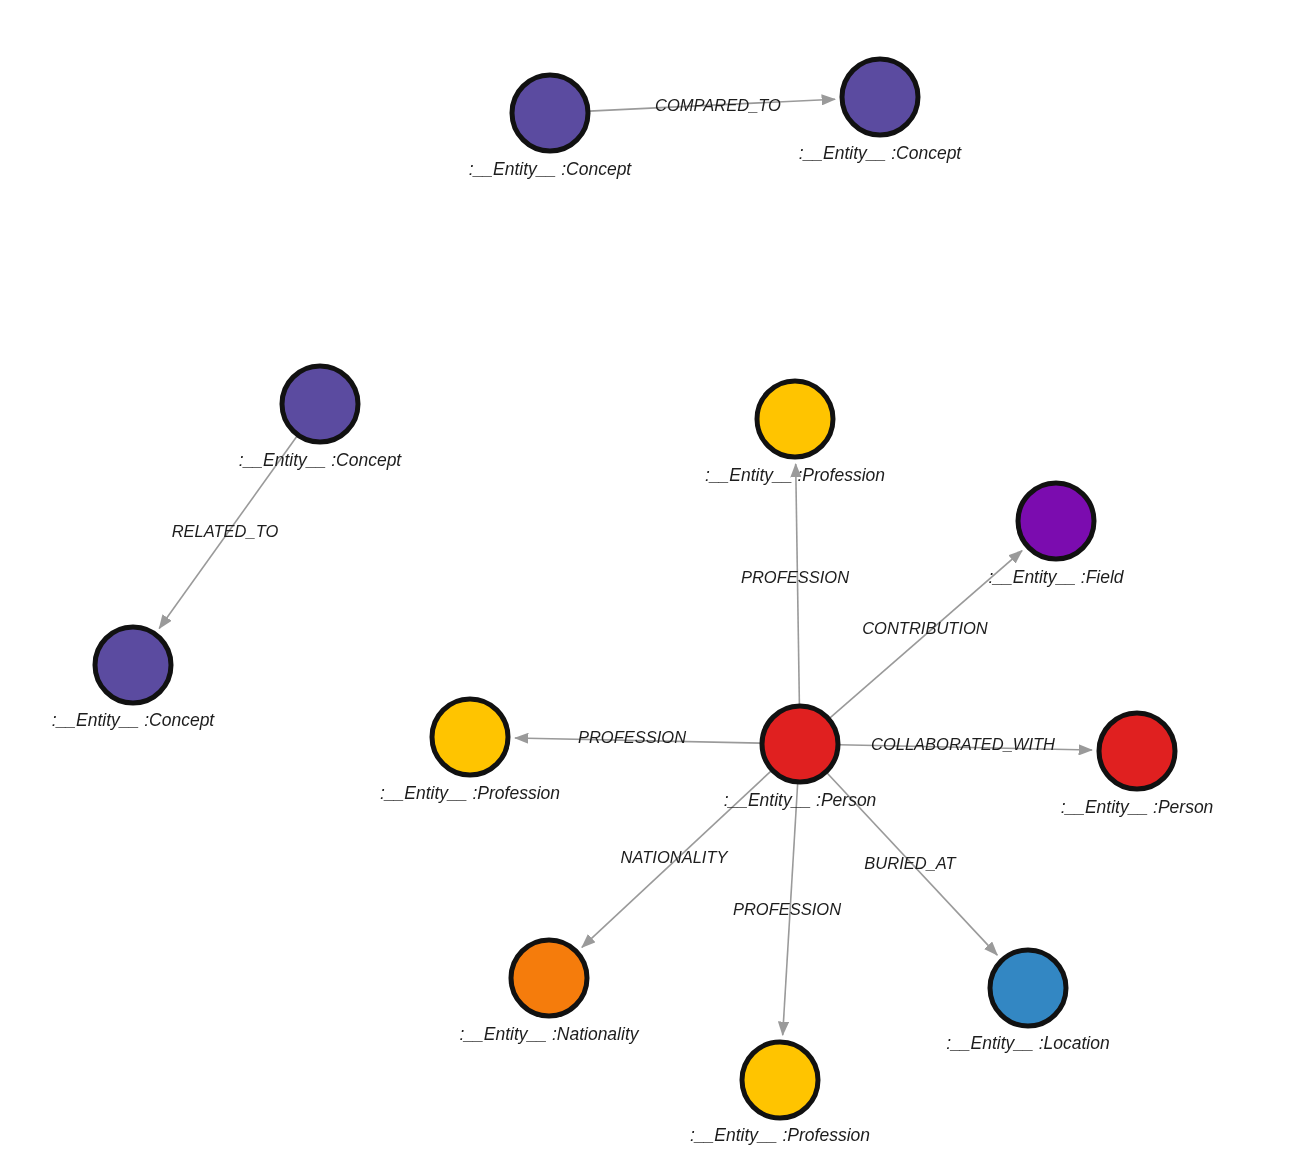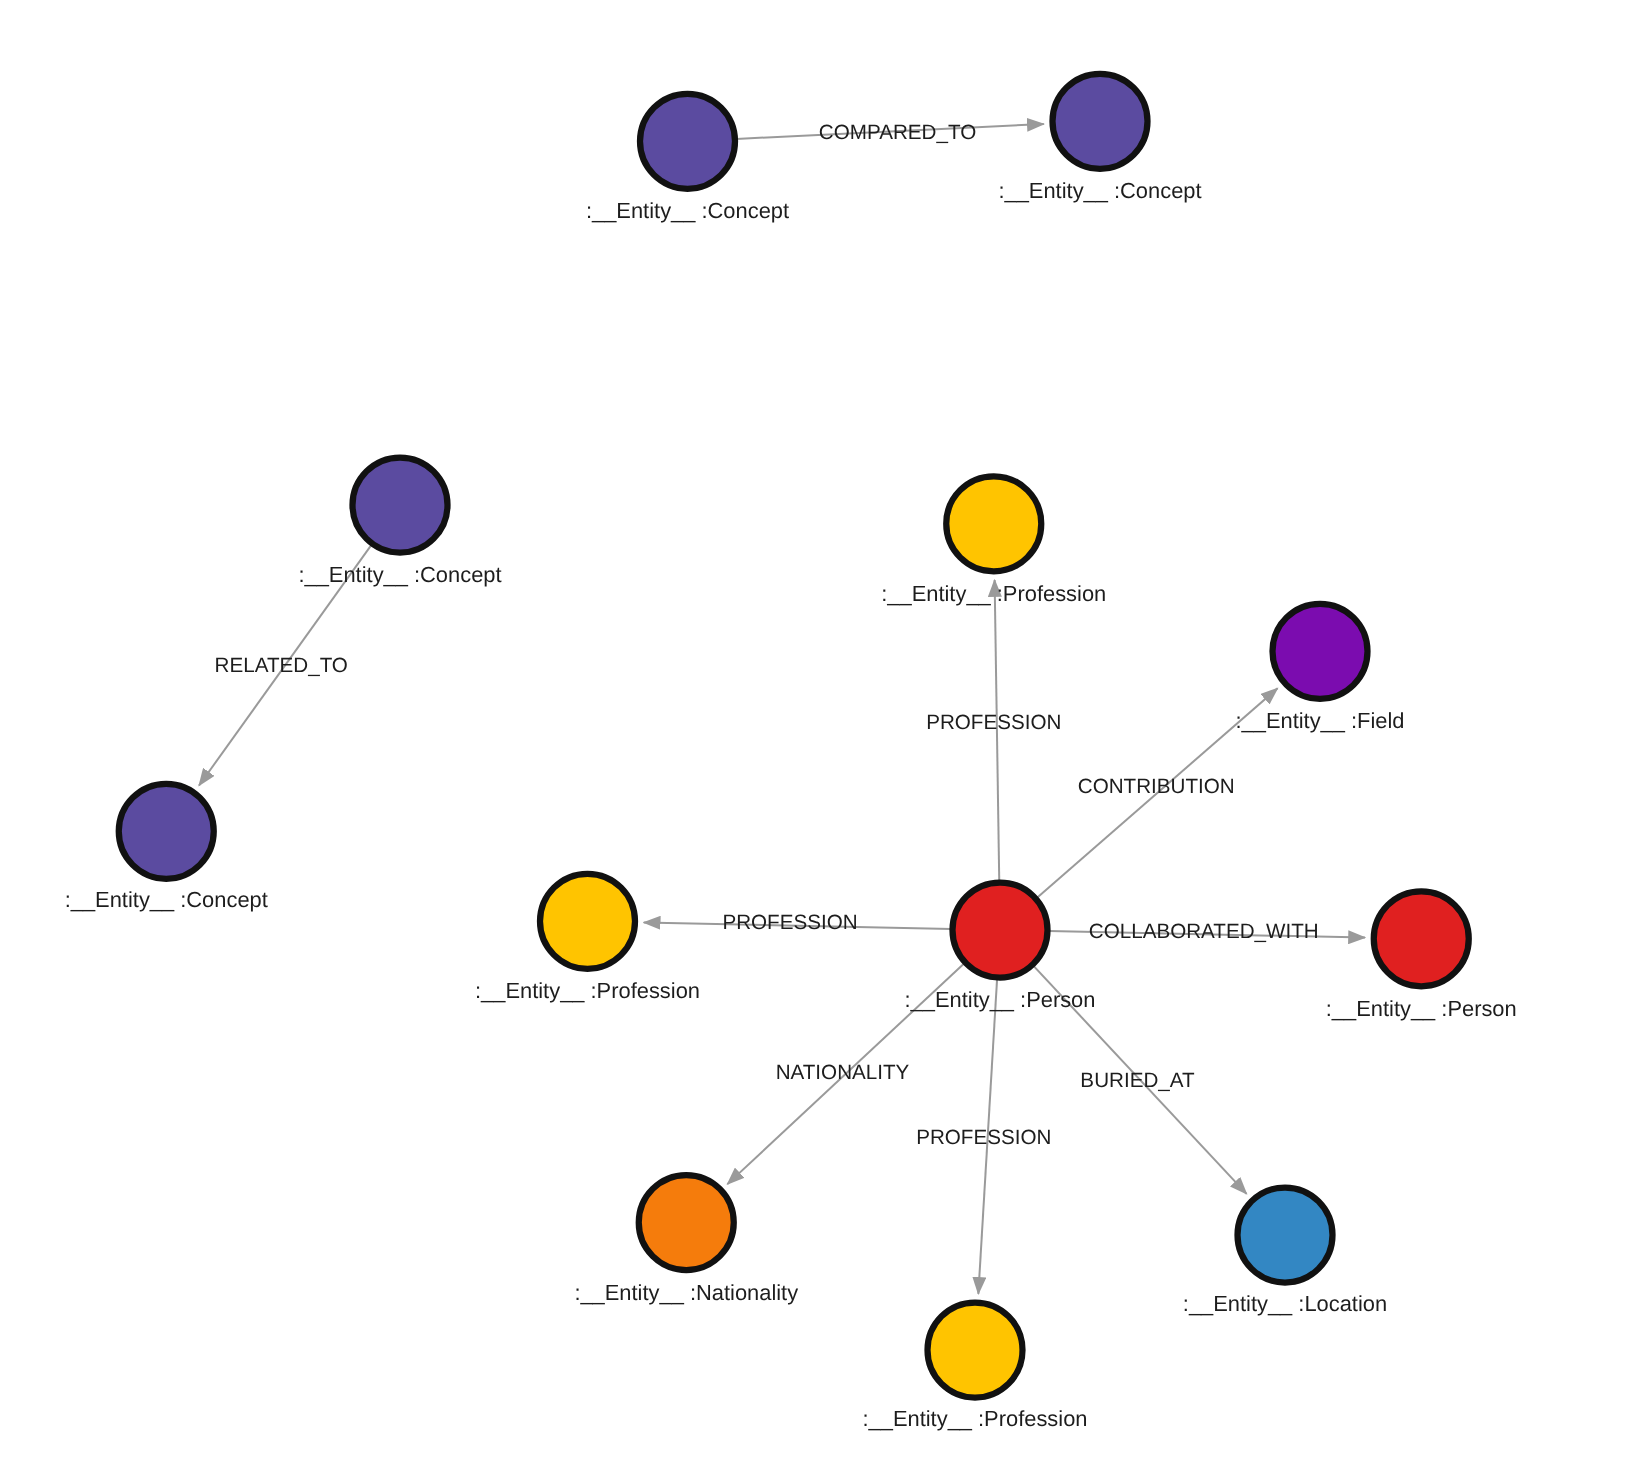--- a/index.html
+++ b/index.html
@@ -11,20 +11,21 @@
   body {
     font-family: "Liberation Sans", sans-serif;
     -webkit-font-smoothing: antialiased;
   }
   #graph-canvas {
     position: relative;
     width: 1294px;
     height: 1173px;
     background: #ffffff;
     overflow: hidden;
+    font-style: italic;
   }
   #graph-svg {
     position: absolute;
     top: 0;
     left: 0;
     width: 1314px;
     height: 1173px;
     display: block;
   }
   .edge-line {

